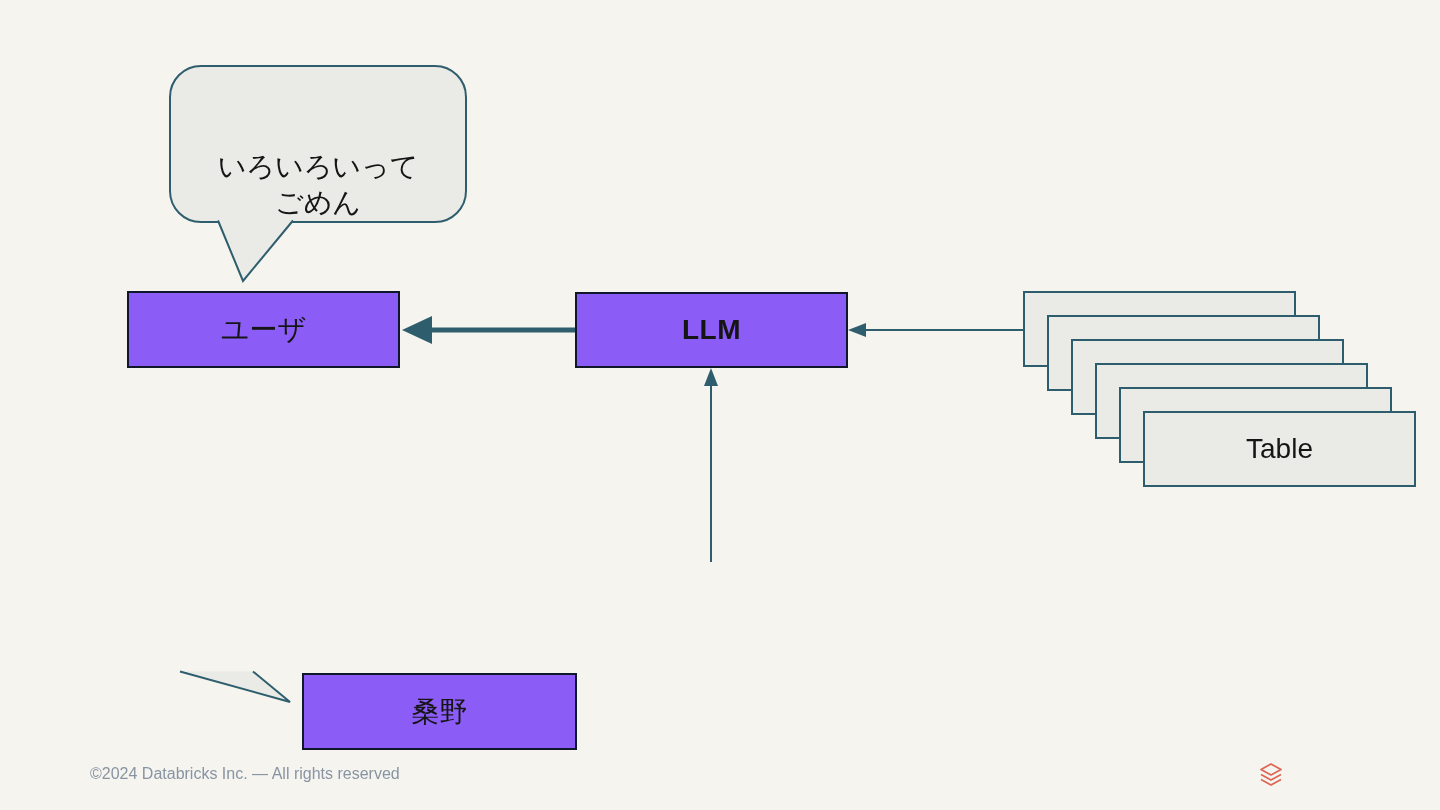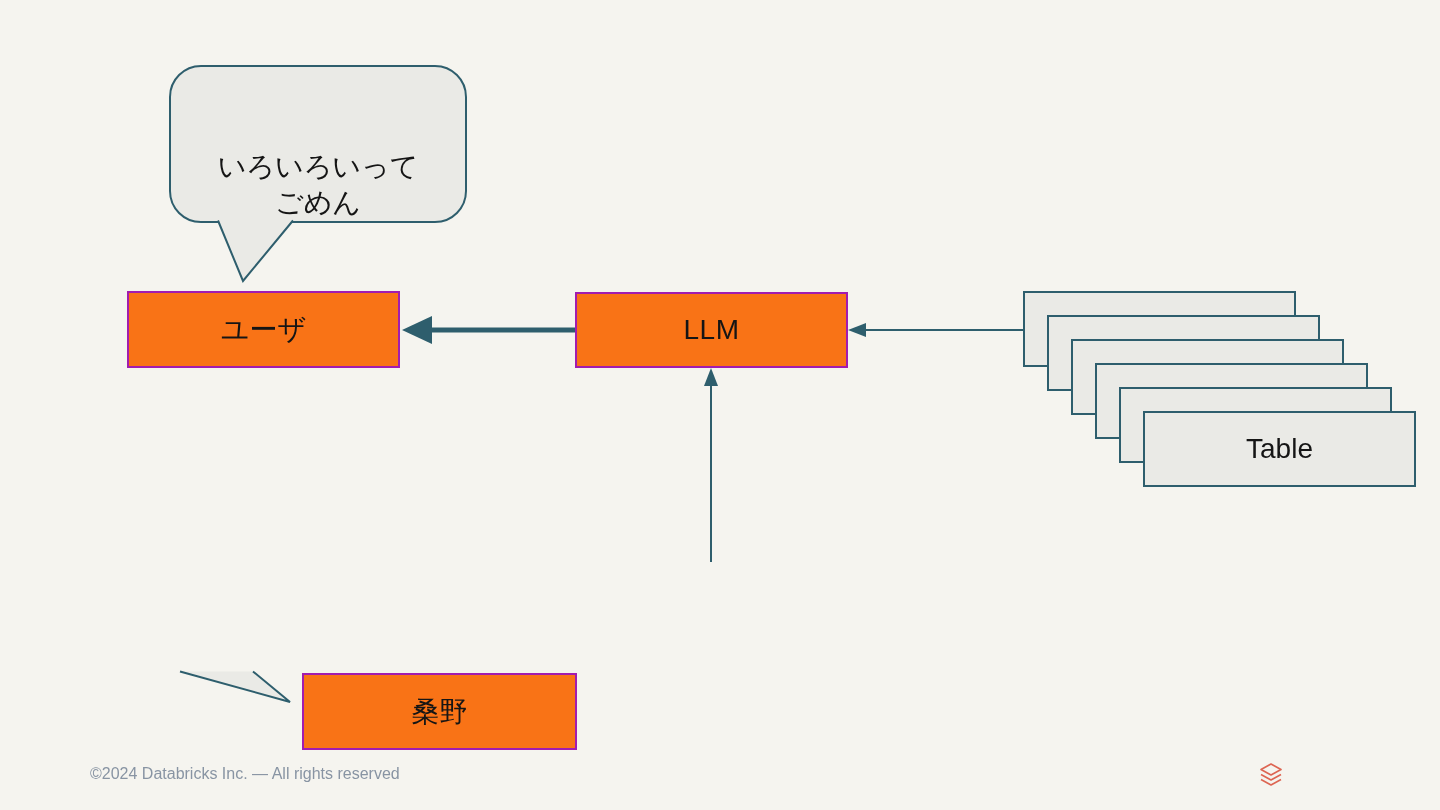--- a/index.html
+++ b/index.html
@@ -7,31 +7,31 @@
     position: relative;
     width: 1440px;
     height: 810px;
     background: #f5f4ef;
     font-family: "Liberation Sans", sans-serif;
     overflow: hidden;
   }
   .node {
     position: absolute;
     box-sizing: border-box;
-    background: #f97316;
-    border: 2px solid #a21caf;
+    background: #8b5cf6;
+    border: 2px solid #0f172a;
     display: flex;
     align-items: center;
     justify-content: center;
     font-size: 28px;
     color: #151515;
     z-index: 2;
   }
   .node .label { font-weight: 500; }
-  .node .label-latin { font-weight: 400; letter-spacing: 0.5px; }
+  .node .label-latin { font-weight: 700; letter-spacing: 0.5px; }
   .bubble {
     position: absolute;
     box-sizing: border-box;
     background: #eaeae6;
     border: 2px solid #2e5e6d;
     border-radius: 32px;
     display: flex;
     align-items: flex-end;
     justify-content: center;
     text-align: center;

